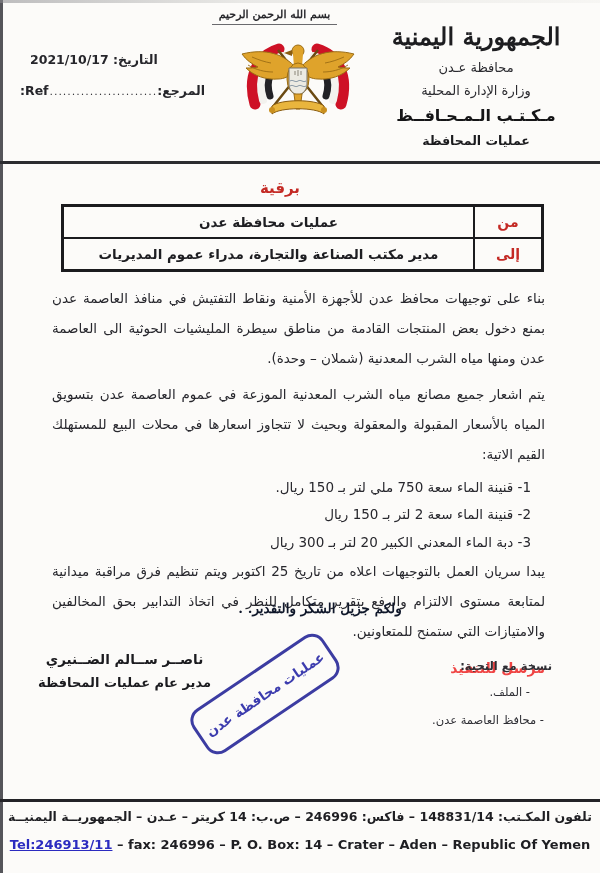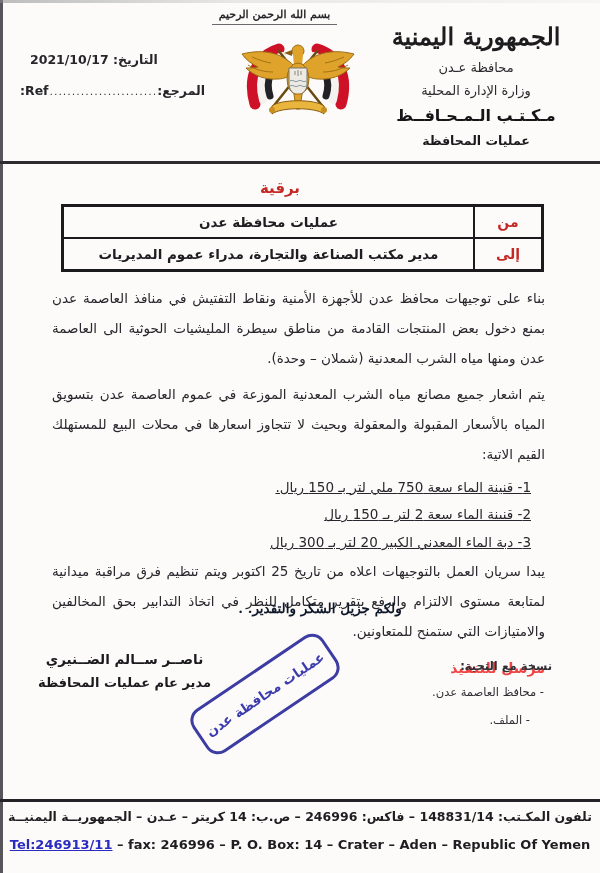--- a/index.html
+++ b/index.html
@@ -59,21 +59,21 @@
   }
 
   
   .body-text{
     position:absolute;top:284px;right:55px;left:52px;
     direction:rtl;text-align:justify;font-size:13.5px;line-height:2.22;color:#27272d;
   }
   .body-text p{margin:0;}
   .body-text .para2{margin-top:6px;}
   .price-list{margin:4px 0 0;padding:0 14px 0 0;list-style:none;}
-  .price-list li{line-height:2.05;text-align:right;text-decoration:underline;}
+  .price-list li{line-height:2.05;text-align:right;}
   .para3{margin-top:4px;}
   .dispatch{margin-top:6px;font-weight:bold;font-size:14px;text-align:right;color:#ef4444;}
 
   .closing{
     position:absolute;top:600px;left:60px;width:520px;text-align:center;direction:rtl;
     font-family:"DejaVu Serif","Liberation Serif",serif;
     font-size:13.5px;font-weight:bold;color:#0f172a;
   }
 
   
@@ -203,22 +203,22 @@
 
   <div class="signature">
     <div class="sig-name">ناصــر ســالم الضــنيري</div>
     <div class="sig-title">مدير عام عمليات المحافظة</div>
   </div>
 
   <div class="stamp">عمليات محافظة عدن</div>
 
   <div class="cc-block">
     <div class="cc-heading">نسخة مع التحية:</div>
+    <div class="cc-item second">- الملف.</div>
     <div class="cc-item">- محافظ العاصمة عدن.</div>
-    <div class="cc-item second">- الملف.</div>
   </div>
 
   <div class="rule2"></div>
   <div class="footer-ar">تلفون المكـتب: 148831/14 – فاكس: 246996 – ص.ب: 14 كريتر – عـدن – الجمهوريــة اليمنيــة</div>
   <div class="footer-en">
     <span class="tel-link">Tel:246913/11</span><span> – fax: 246996 – P. O. Box: 14 – Crater – Aden – Republic Of Yemen</span>
   </div>
 </div>
 
 </body></html>

